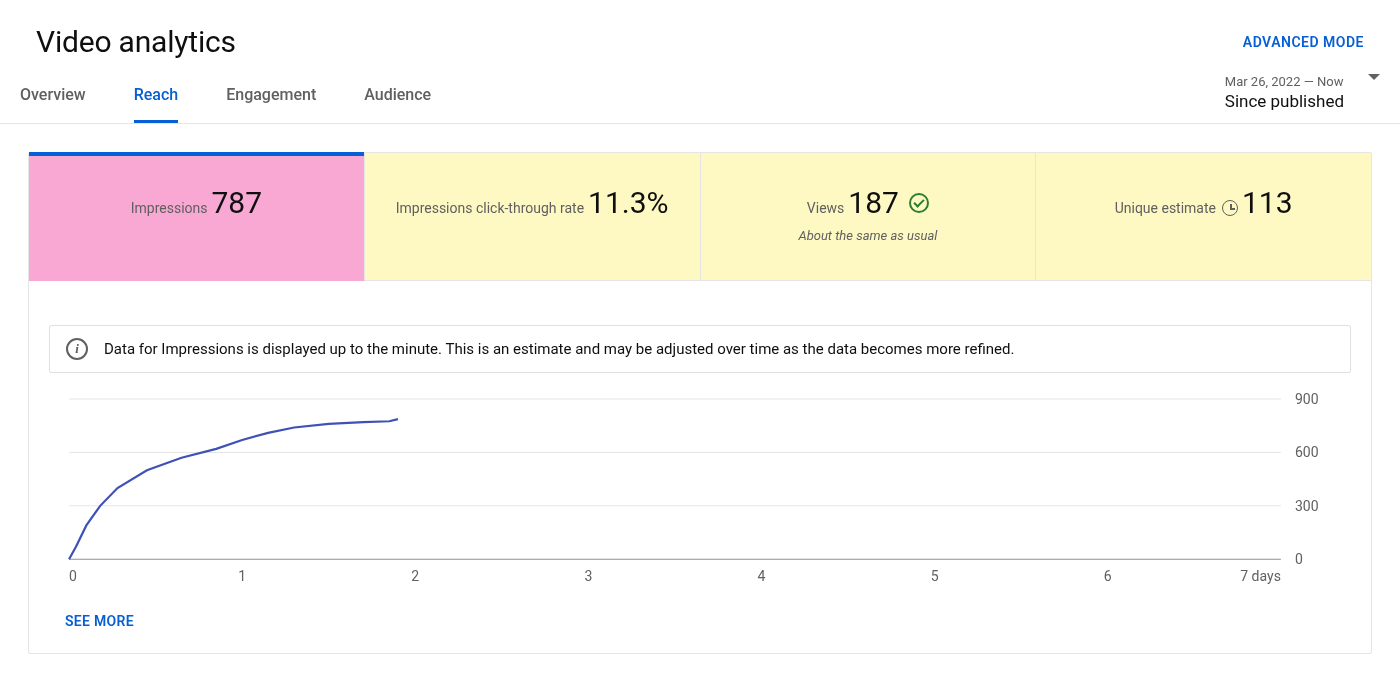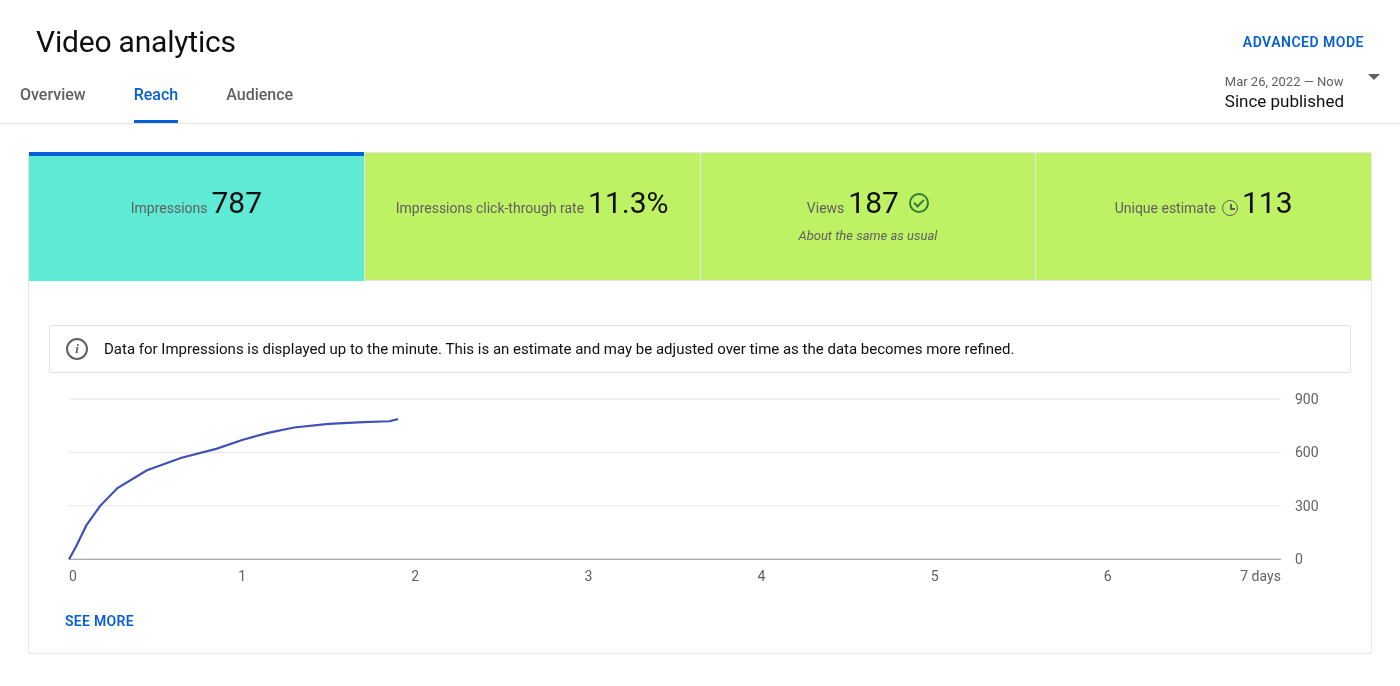--- a/index.html
+++ b/index.html
@@ -86,29 +86,29 @@
   }
 
   .metric-row {
     display: flex;
     height: 128px;
   }
   .metric {
     flex: 1;
     text-align: center;
     padding-top: 26px;
-    background: #bef264;
+    background: #fef9c3;
     border-right: 1px solid #e5e5e5;
     border-bottom: 1px solid #e5e5e5;
     cursor: pointer;
     position: relative;
   }
   .metric:last-child { border-right: none; }
   .metric.active {
-    background: #5eead4;
+    background: #f9a8d4;
     border-bottom-color: transparent;
   }
   .metric.active::before {
     content: "";
     position: absolute;
     left: 0; right: 0; top: -1px;
     height: 4px;
     background: #065fd4;
   }
   .metric-label {
@@ -206,20 +206,21 @@
 
 <div class="header-row">
   <div class="page-title">Video analytics</div>
   <div class="adv-mode">ADVANCED MODE</div>
 </div>
 
 <div class="subheader-row">
   <div class="tabs">
     <div class="tab">Overview</div>
     <div class="tab active">Reach</div>
+    <div class="tab">Engagement</div>
     <div class="tab">Audience</div>
   </div>
   <div class="date-picker">
     <div class="date-texts">
       <div class="date-range">Mar 26, 2022 — Now</div>
       <div class="date-label">Since published</div>
     </div>
     <div class="chevron-down"></div>
   </div>
 </div>

